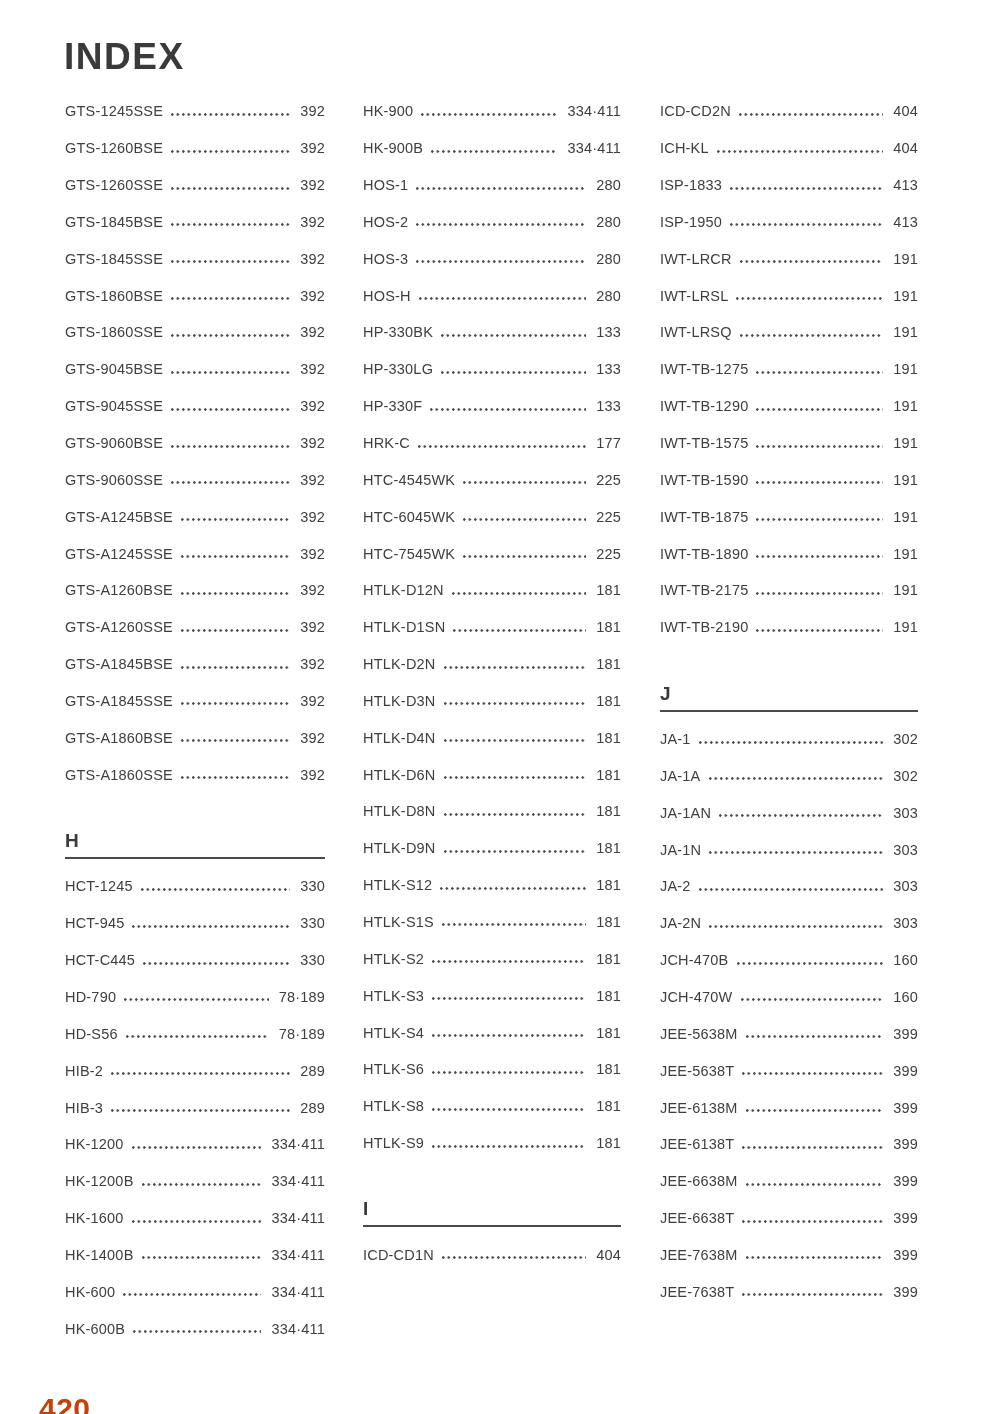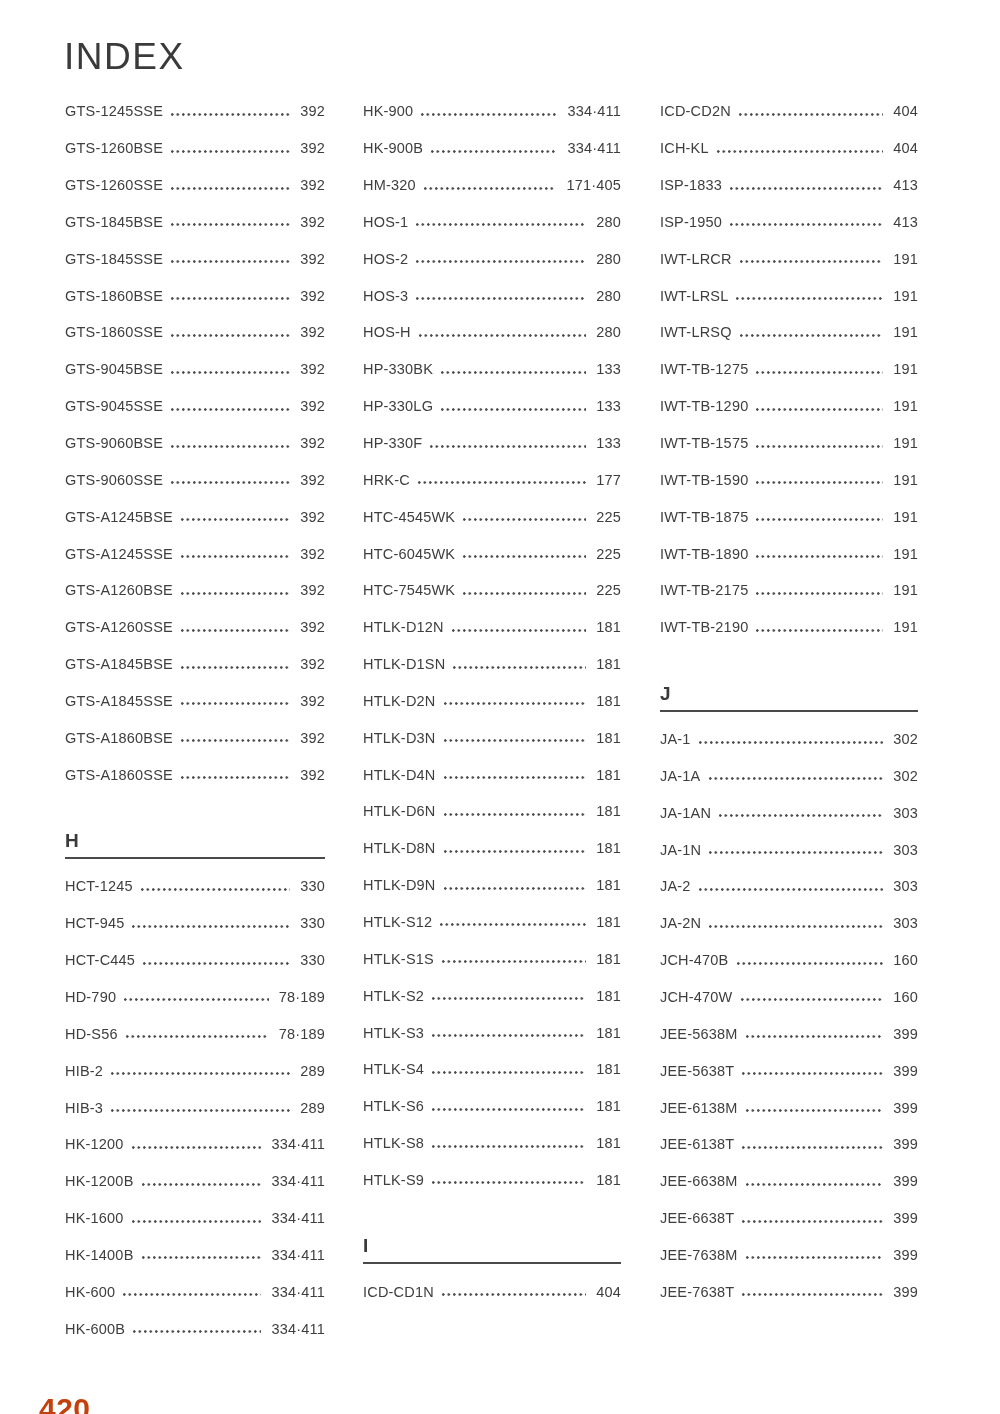--- a/index.html
+++ b/index.html
@@ -13,21 +13,21 @@
     height: 1414px;
     font-family: "Liberation Sans", sans-serif;
     color: #3e3e3e;
     overflow: hidden;
   }
   .page-title {
     position: absolute;
     left: 64px;
     top: 36px;
     font-size: 37px;
-    font-weight: 400;
+    font-weight: 700;
     letter-spacing: 1.5px;
     color: #3a3a3a;
   }
   .col {
     position: absolute;
     top: 93px;
   }
   .col-1 { left: 65px;  width: 260px; }
   .col-2 { left: 363px; width: 258px; }
   .col-3 { left: 660px; width: 258px; }
@@ -248,25 +248,20 @@
       <span class="label">HK-900</span>
       <span class="leader"></span>
       <span class="pageno">334·411</span>
     </div>
     <div class="entry">
       <span class="label">HK-900B</span>
       <span class="leader"></span>
       <span class="pageno">334·411</span>
     </div>
     <div class="entry">
-      <span class="label">HM-320</span>
-      <span class="leader"></span>
-      <span class="pageno">171·405</span>
-    </div>
-    <div class="entry">
       <span class="label">HOS-1</span>
       <span class="leader"></span>
       <span class="pageno">280</span>
     </div>
     <div class="entry">
       <span class="label">HOS-2</span>
       <span class="leader"></span>
       <span class="pageno">280</span>
     </div>
     <div class="entry">

